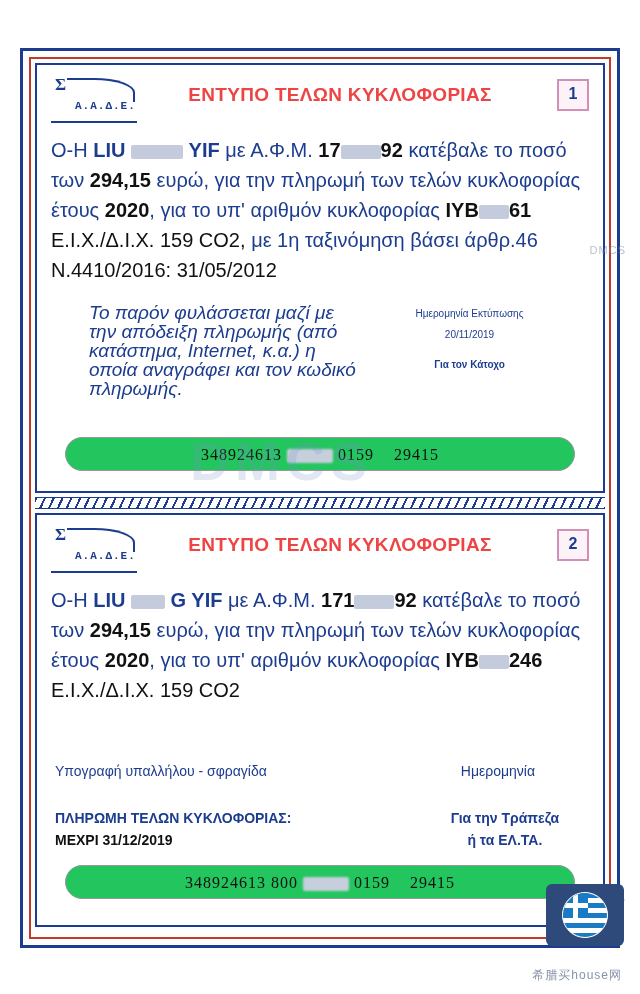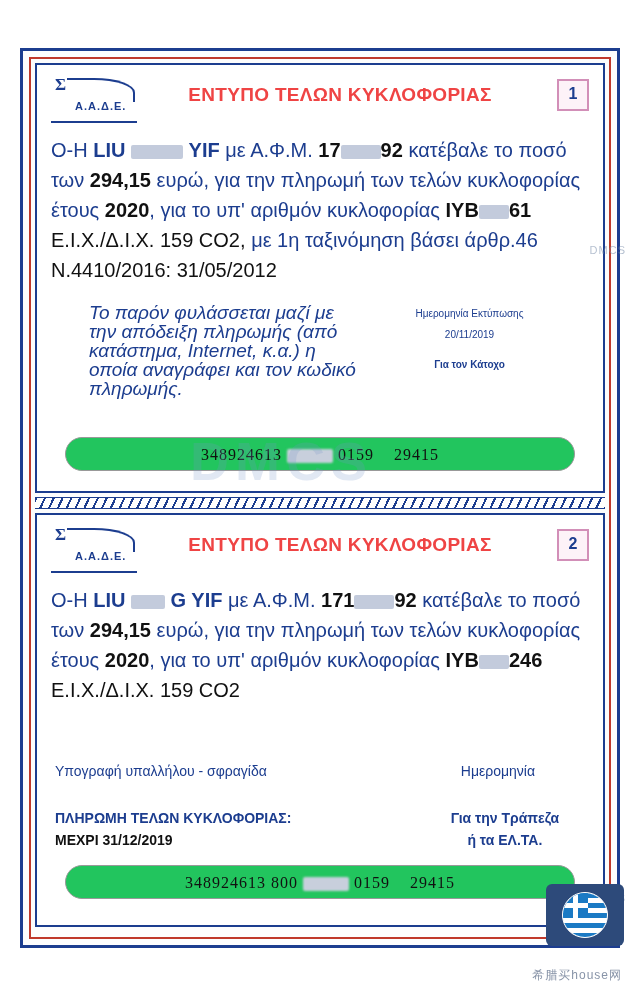--- a/index.html
+++ b/index.html
@@ -99,20 +99,21 @@
     border-right: 2px solid #1c3d8f;
     border-radius: 0 60% 0 0;
   }
   .logo .acr {
     position: absolute;
     left: 24px; top: 25px;
     font-size: 11px;
     font-weight: bold;
     letter-spacing: 1px;
     color: #1c3d8f;
+    font-family: Liberation Mono, monospace;
   }
   .v-title {
     position: absolute;
     left: 100px;
     right: 60px;
     top: 9px;
     text-align: center;
     font-size: 19px;
     font-weight: bold;
     color: #ef4444;

